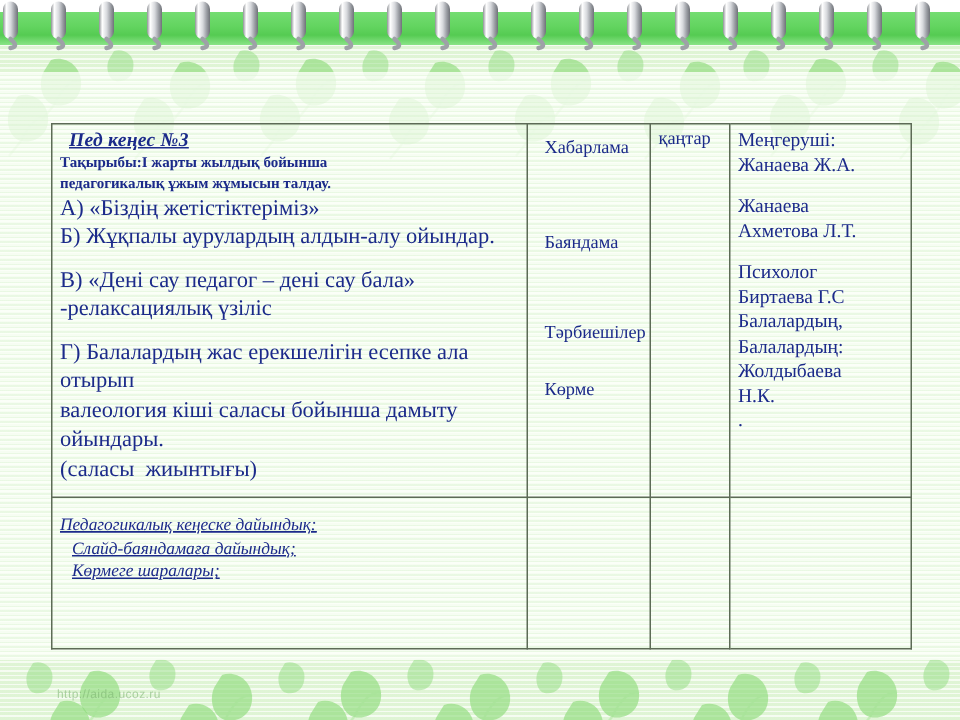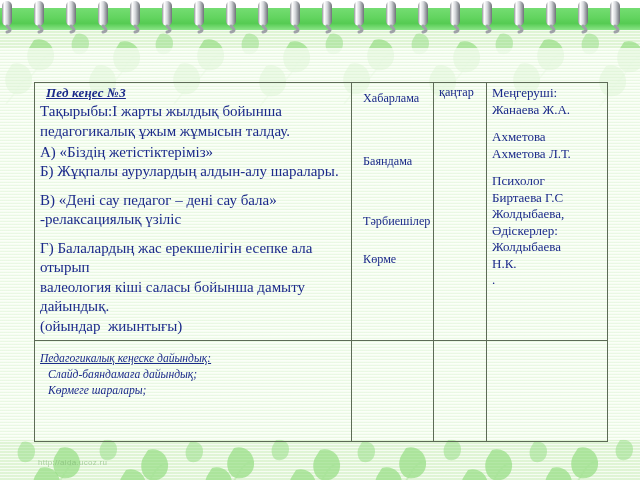--- a/index.html
+++ b/index.html
@@ -103,35 +103,35 @@
     color: #1b2a8a;
     background: transparent;
   }
 
   .col-activity { width: 317px; }
   .col-form     { width: 82px;  }
   .col-month    { width: 53px;  }
   .col-resp     { width: 121px; }
 
   .row-main td { height: 242px; }
-  .row-prep td { height: 94px;  }
+  .row-prep td { height: 94px; text-decoration: underline;  }
 
   
   .ttl {
     font-weight: bold;
     font-style: italic;
     text-decoration: underline;
     font-size: 13px;
     line-height: 1.22;
     margin: 0 0 1px 6px;
     letter-spacing: .2px;
   }
   .subttl {
-    font-weight: normal;
-    font-size: 15px;
+    font-weight: bold;
+    font-size: 10px;
     line-height: 1.30;
     margin: 0 0 1px 0;
   }
   .ln {
     font-size: 15px;
     line-height: 1.30;
     margin: 0;
     white-space: pre-wrap;
   }
   .gap { height: 9px; }
@@ -331,56 +331,56 @@
     </colgroup>
     <tbody>
 
       <tr class="row-main">
 
         <td class="actcell">
           <div class="ttl">Пед кеңес №3</div>
           <div class="subttl">Тақырыбы:I жарты жылдық бойынша</div>
           <div class="subttl">педагогикалық ұжым жұмысын талдау.</div>
           <div class="ln">А) «Біздің жетістіктеріміз»</div>
-          <div class="ln">Б) Жұқпалы аурулардың алдын-алу шаралары.</div>
+          <div class="ln">Б) Жұқпалы аурулардың алдын-алу ойындар.</div>
           <div class="gap"></div>
           <div class="ln">В) «Дені сау педагог – дені сау бала»</div>
           <div class="ln">-релаксациялық үзіліс</div>
           <div class="gap"></div>
           <div class="ln">Г) Балалардың жас ерекшелігін есепке ала отырып</div>
           <div class="ln">валеология кіші саласы бойынша дамыту</div>
-          <div class="ln">дайындық.</div>
-          <div class="ln">(ойындар  жиынтығы)</div>
+          <div class="ln">ойындары.</div>
+          <div class="ln">(саласы  жиынтығы)</div>
         </td>
 
         <td class="formcell">
           <div class="fl">Хабарлама</div>
           <div class="sp1"></div>
           <div class="fl">Баяндама</div>
           <div class="sp2"></div>
           <div class="fl">Тәрбиешілер</div>
           <div class="sp3"></div>
           <div class="fl">Көрме</div>
         </td>
 
         <td class="monthcell">
           <div class="ml">қаңтар</div>
         </td>
 
         <td class="respcell">
           <div class="rl">Меңгеруші:</div>
           <div class="rl">Жанаева Ж.А.</div>
           <div class="rgap"></div>
-          <div class="rl">Ахметова</div>
+          <div class="rl">Жанаева</div>
           <div class="rl">Ахметова Л.Т.</div>
           <div class="rgap"></div>
           <div class="rl">Психолог</div>
           <div class="rl">Биртаева Г.С</div>
-          <div class="rl">Жолдыбаева,</div>
-          <div class="rl">Әдіскерлер:</div>
+          <div class="rl">Балалардың,</div>
+          <div class="rl">Балалардың:</div>
           <div class="rl">Жолдыбаева</div>
           <div class="rl">Н.К.</div>
           <div class="rl">.</div>
         </td>
       </tr>
 
       <tr class="row-prep">
         <td>
           <div class="prep-head">Педагогикалық кеңеске дайындық:</div>
           <div class="prep-ln">Слайд-баяндамаға дайындық;</div>

